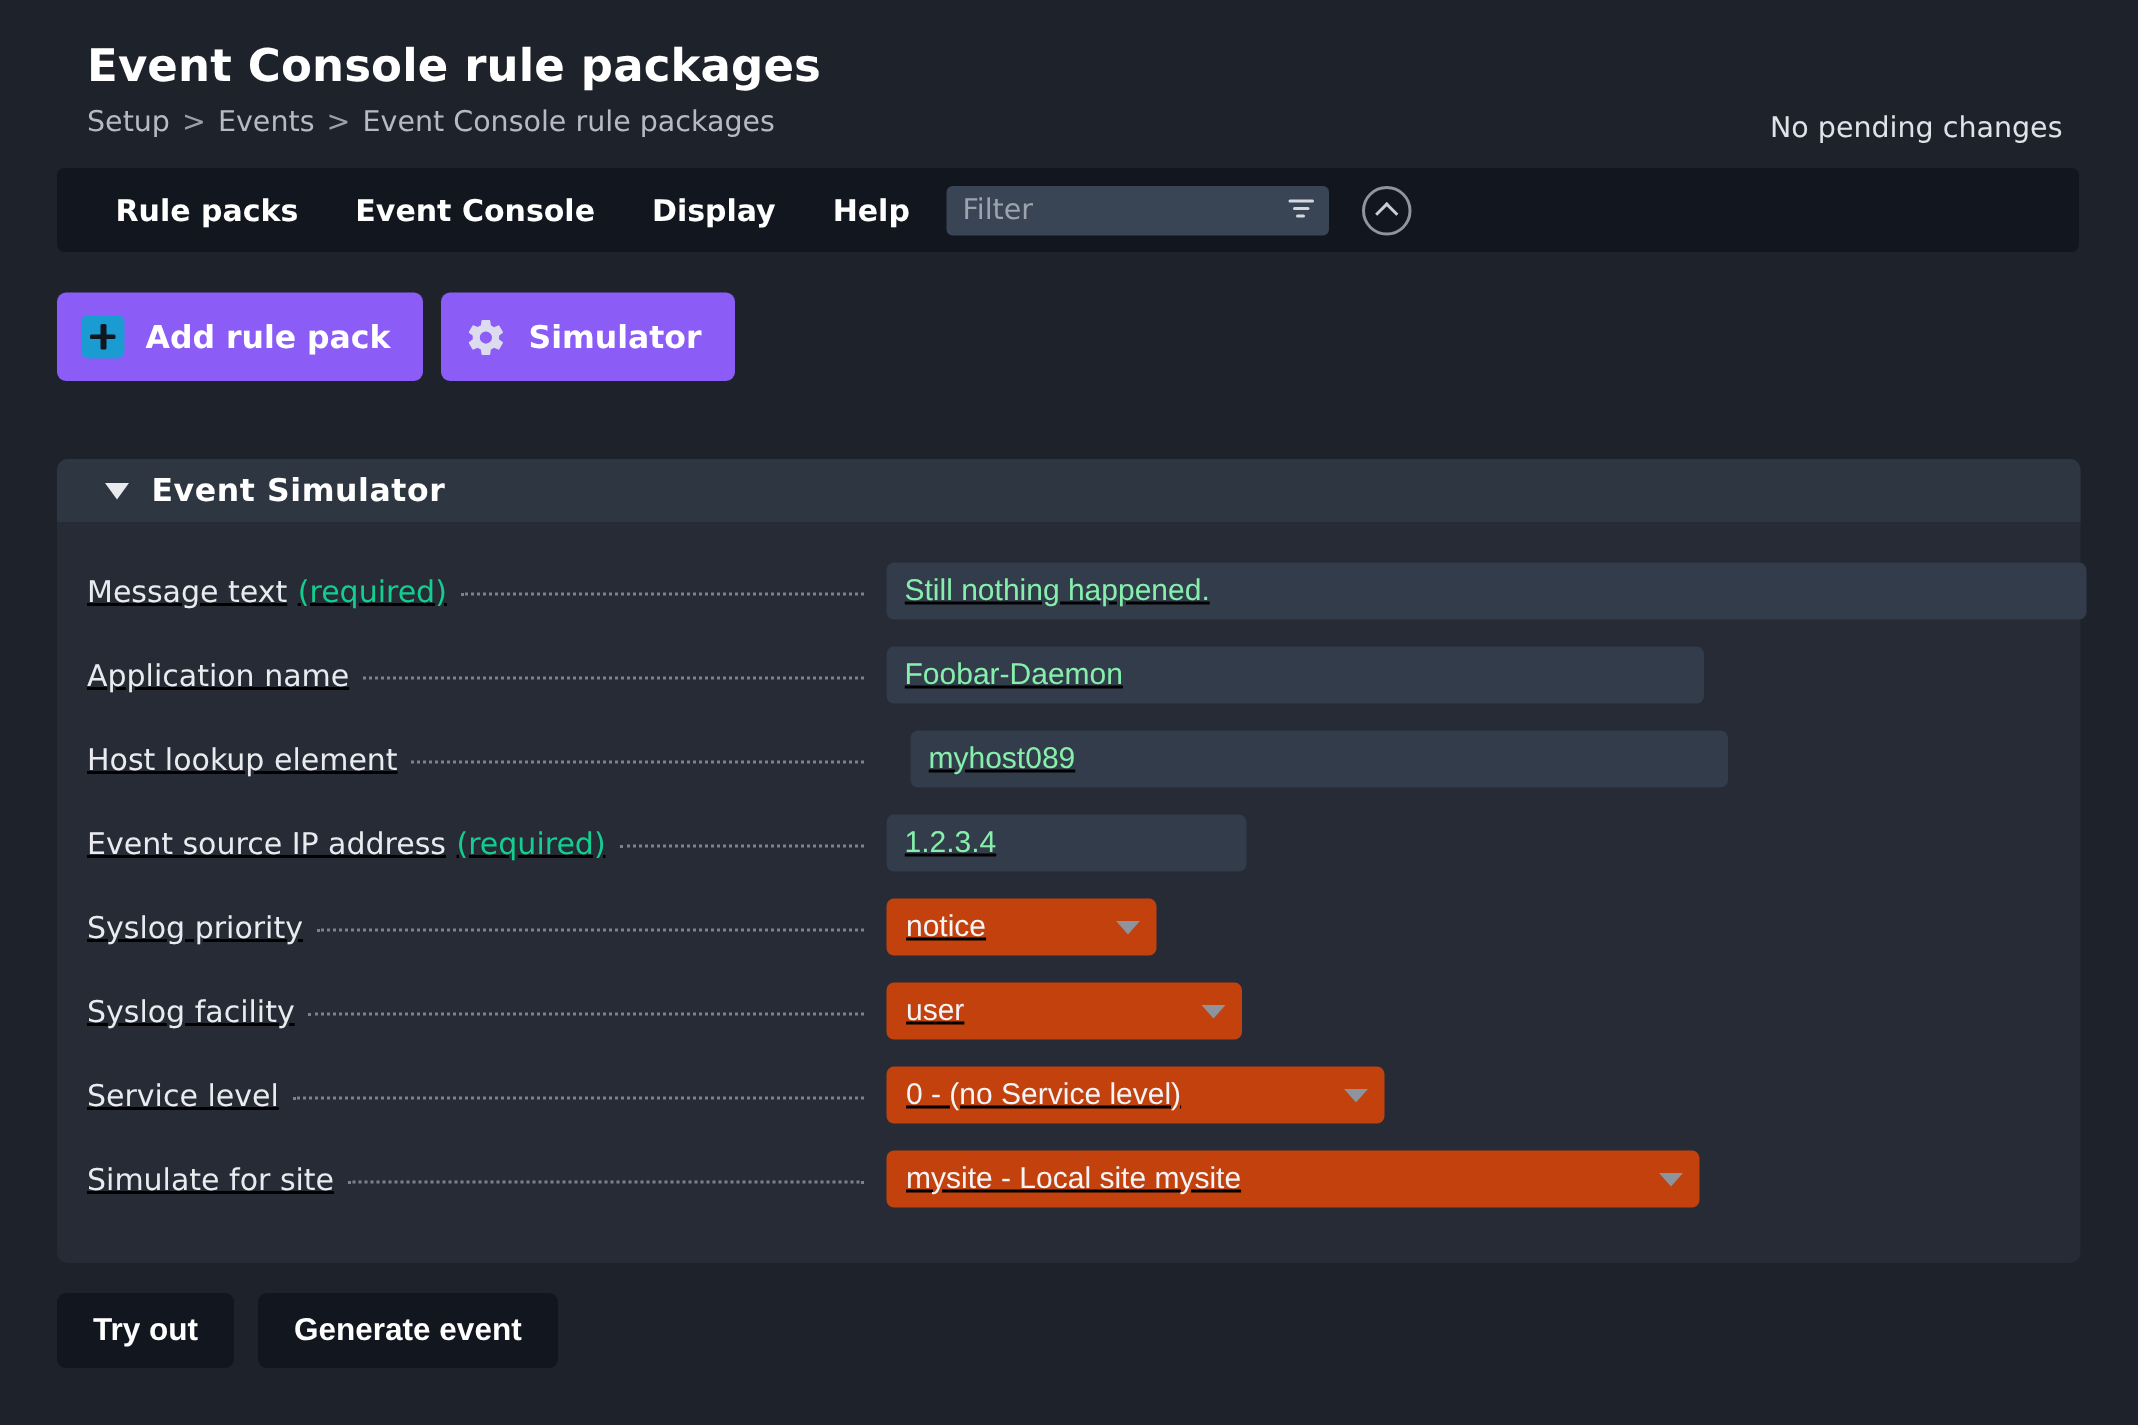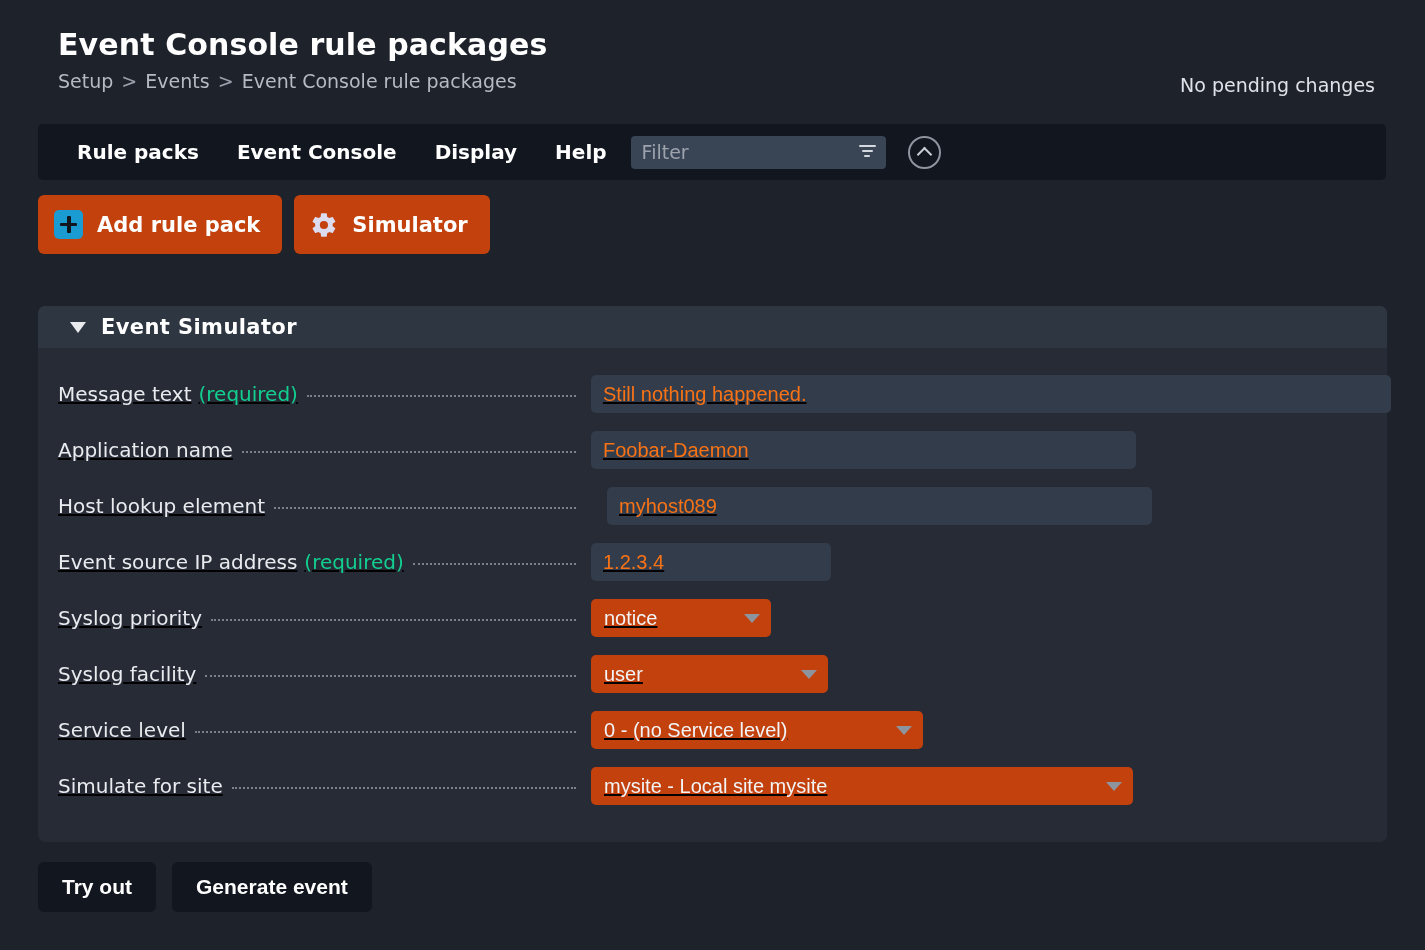--- a/index.html
+++ b/index.html
@@ -37,21 +37,21 @@
     right: 50px;
     top: 74px;
     font-size: 19px;
     color: #dfe2e8;
   }
 
   
   .navbar {
     position: absolute;
     left: 38px;
-    top: 124px;
+    top: 112px;
     width: 1348px;
     height: 56px;
     background: #11161f;
     border-radius: 5px;
     display: flex;
     align-items: center;
     padding-left: 20px;
   }
   .nav-item {
     font-size: 20px;
@@ -121,21 +121,21 @@
   
   .toolbar {
     position: absolute;
     left: 38px;
     top: 195px;
     display: flex;
     gap: 12px;
   }
   .tb-btn {
     height: 59px;
-    background: #c2410c;
+    background: #8b5cf6;
     border-radius: 6px;
     display: flex;
     align-items: center;
     padding: 0 22px 0 16px;
     gap: 14px;
     cursor: pointer;
   }
   .tb-label {
     font-size: 21px;
     font-weight: bold;
@@ -222,21 +222,21 @@
     height: 1px;
   }
 
   .fctl { padding-left: 15px; display: flex; align-items: center; }
 
   .text-input {
     height: 38px;
     background: #323c4b;
     border: none;
     border-radius: 5px;
-    color: #f97316;
+    color: #86efac;
     font-family: "Liberation Sans", sans-serif;
     font-size: 20px;
     padding: 0 12px;
     outline: none;
   }
 
   .select {
     height: 38px;
     background: #c2410c;
     border-radius: 5px;

